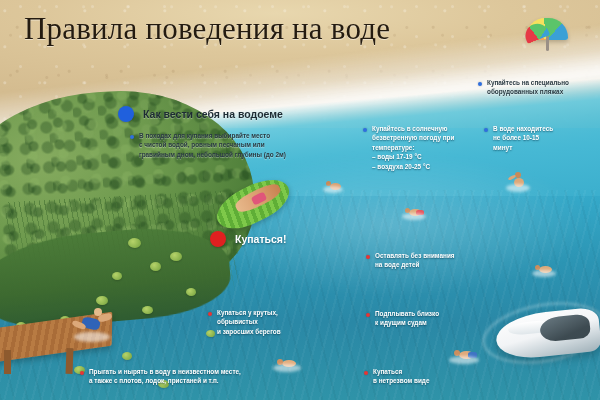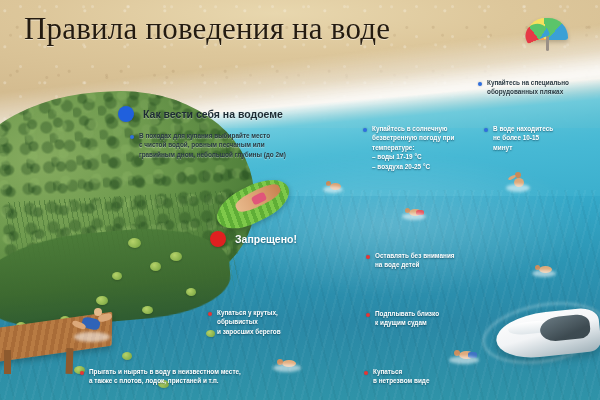--- a/index.html
+++ b/index.html
@@ -343,21 +343,21 @@
 
   <div class="title">Правила поведения на воде</div>
 
   <div class="sec-head" style="left:118px;top:106px;">
     <div class="sec-dot blue"></div>
     <div class="sec-label dark">Как вести себя на водоеме</div>
   </div>
 
   <div class="sec-head" style="left:210px;top:231px;">
     <div class="sec-dot red"></div>
-    <div class="sec-label">Запрещено!</div>
+    <div class="sec-label">Купаться!</div>
   </div>
 
   <div class="tip" style="left:130px;top:131px;width:190px;">
     <div class="tip-dot blue"></div>
     <div class="tip-text dark">В походах для купания выбирайте место
 с чистой водой, ровным песчаным или
 гравийным дном, небольшой глубины (до 2м)</div>
   </div>
 
   <div class="tip" style="left:478px;top:78px;width:116px;">

